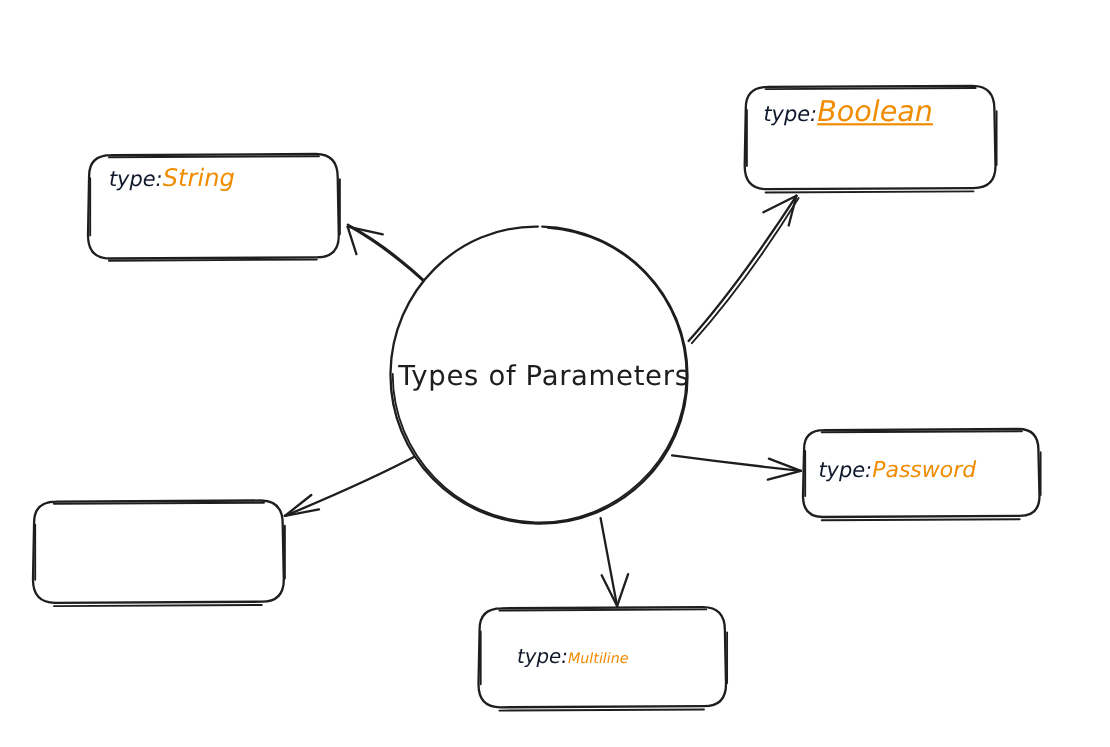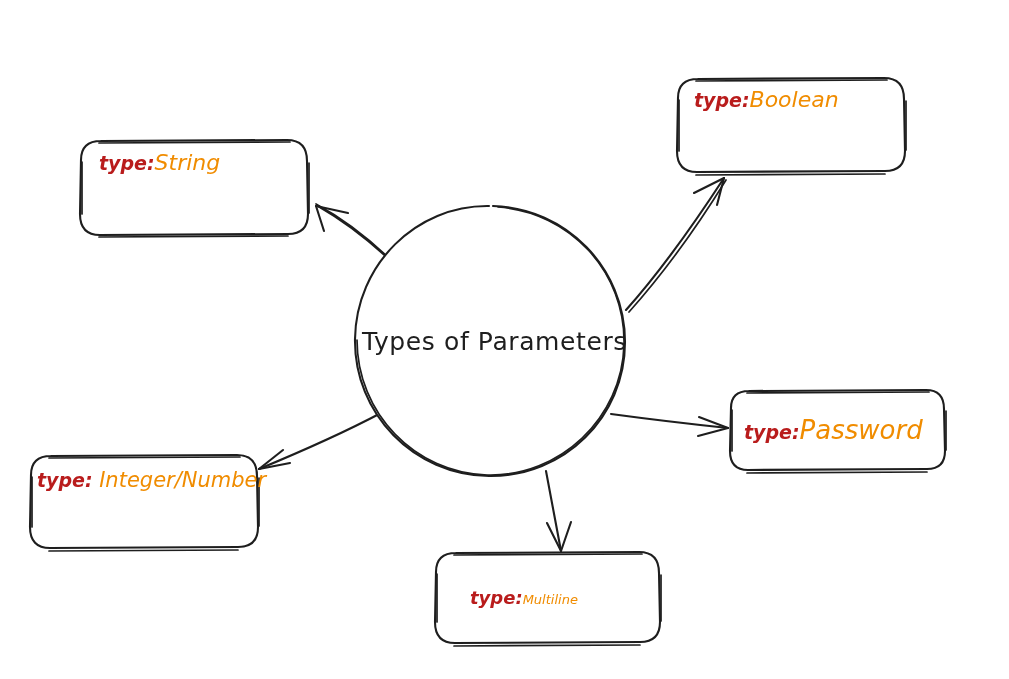--- a/index.html
+++ b/index.html
@@ -43,44 +43,44 @@
   .node-fill {
     fill: #ffffff;
   }
   .label {
     position: absolute;
     font-family: "DejaVu Sans", sans-serif;
     white-space: nowrap;
     pointer-events: none;
   }
   .key {
-    color: #b91c1c;
+    color: #0f172a;
     font-style: italic;
-    font-weight: 700;
+    font-weight: 400;
   }
   .val {
     color: #f08c00;
     font-style: italic;
     font-weight: 400;
   }
   .center-label {
     position: absolute;
     color: #1e1e1e;
     font-family: "DejaVu Sans", sans-serif;
     font-size: 25px;
     letter-spacing: 0.6px;
     white-space: nowrap;
   }
   
   #lbl-string   { left: 99px;  top: 150px; font-size: 19px; }
   #lbl-string .val { font-size: 22px; }
   #lbl-boolean  { left: 694px; top: 87px;  font-size: 19px; }
-  #lbl-boolean .val { font-size: 22px; }
+  #lbl-boolean .val { font-size: 26px; text-decoration: underline; }
   #lbl-password { left: 744px; top: 415px; font-size: 19px; }
-  #lbl-password .val { font-size: 26px; }
+  #lbl-password .val { font-size: 20px; }
   #lbl-integer  { left: 37px;  top: 468px; font-size: 19px; }
   #lbl-integer .val { font-size: 21px; }
   #lbl-multiline{ left: 470px; top: 587px; font-size: 18px; }
   #lbl-multiline .val { font-size: 13px; }
   #center-text  { left: 362px; top: 327px; text-align: center; }
 </style>
 </head>
 <body>
 
 <div id="canvas">
@@ -176,21 +176,18 @@
   </div>
 
   <div class="label" id="lbl-boolean">
     <span class="key">type:</span><span class="val">Boolean</span>
   </div>
 
   <div class="label" id="lbl-password">
     <span class="key">type:</span><span class="val">Password</span>
   </div>
 
-  <div class="label" id="lbl-integer">
-    <span class="key">type: </span><span class="val">Integer/Number</span>
-  </div>
 
   <div class="label" id="lbl-multiline">
     <span class="key">type:</span><span class="val">Multiline</span>
   </div>
 
 </div>
 
 </body></html>

